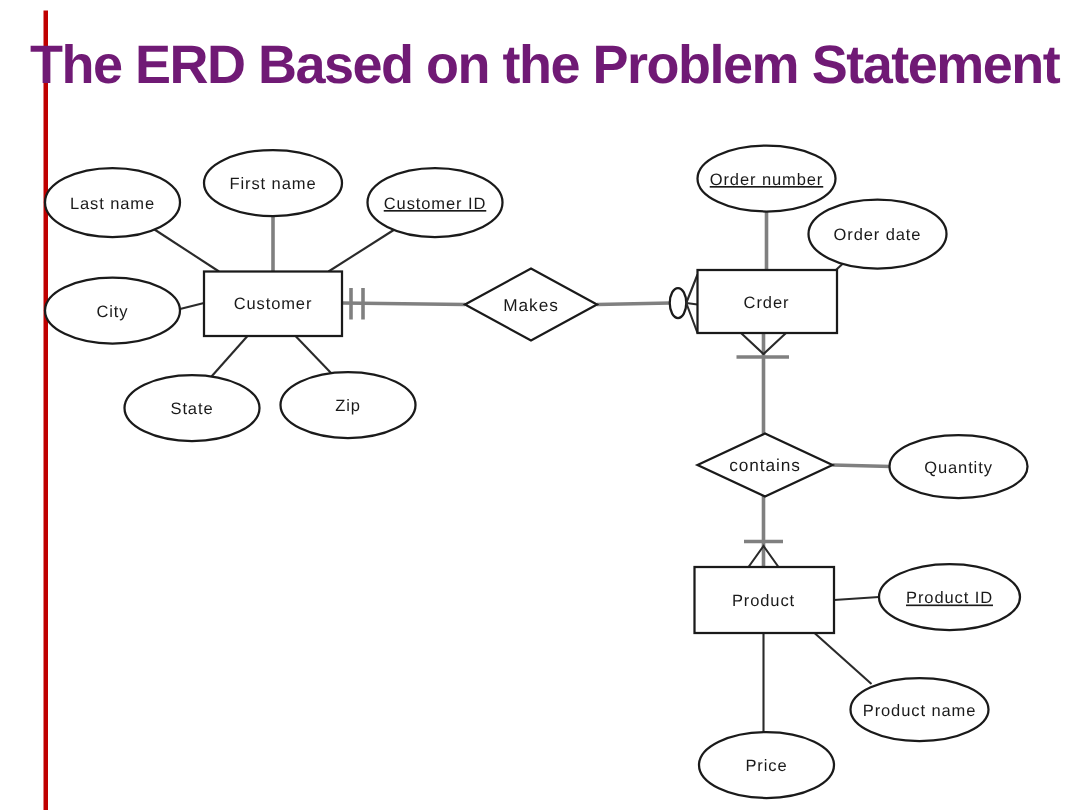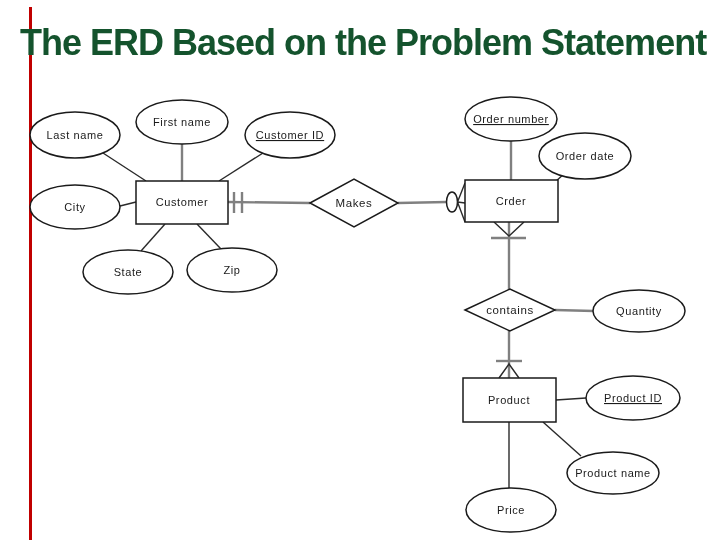--- a/index.html
+++ b/index.html
@@ -1,20 +1,20 @@
 <!DOCTYPE html>
 <html><head>
 <meta charset="utf-8">
 <style>
   html,body{margin:0;padding:0;background:#fff;}
   #slide{position:relative;width:720px;height:540px;background:#ffffff;overflow:hidden;
          font-family:"Liberation Sans",sans-serif;}
   #accent-bar{position:absolute;left:29px;top:7px;width:3px;height:533px;background:#c00000;}
   #title{position:absolute;left:20px;top:24px;margin:0;font-size:36px;font-weight:bold;
-         letter-spacing:-1px;color:#14532d;white-space:nowrap;line-height:1.05;}
+         letter-spacing:-1px;color:#701a75;white-space:nowrap;line-height:1.05;}
   svg{position:absolute;left:0;top:0;}
   .shape{fill:#ffffff;stroke:#1a1a1a;stroke-width:1.5;}
   .thin{stroke:#2a2a2a;stroke-width:1.4;fill:none;}
   .trunk{stroke:#808080;stroke-width:2.4;fill:none;}
   .card{stroke:#2a2a2a;stroke-width:1.4;fill:none;}
   .lbl{font-family:"Liberation Sans",sans-serif;font-size:11px;fill:#1a1a1a;letter-spacing:0.6px;}
   .rel{font-size:11.5px;}
   .pk{text-decoration:underline;}
 </style>
 </head>

